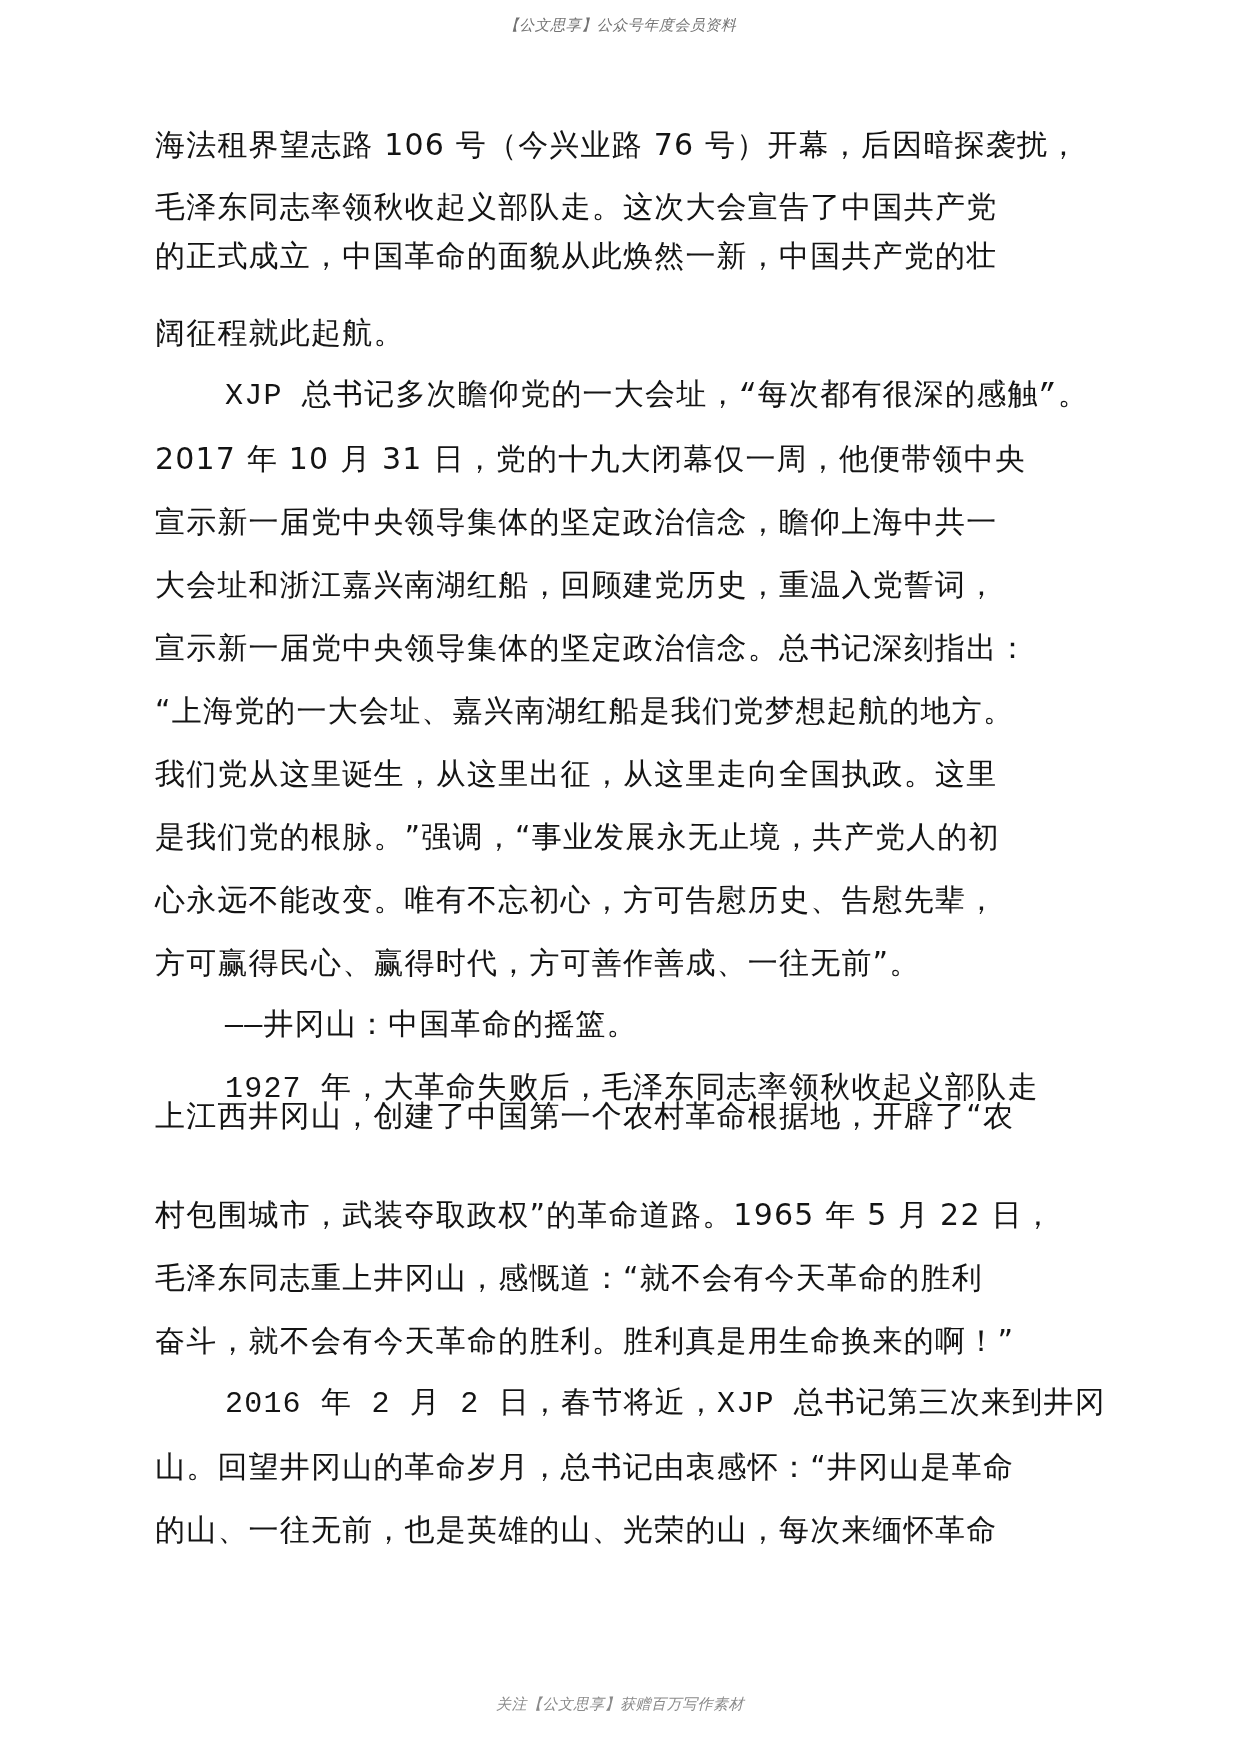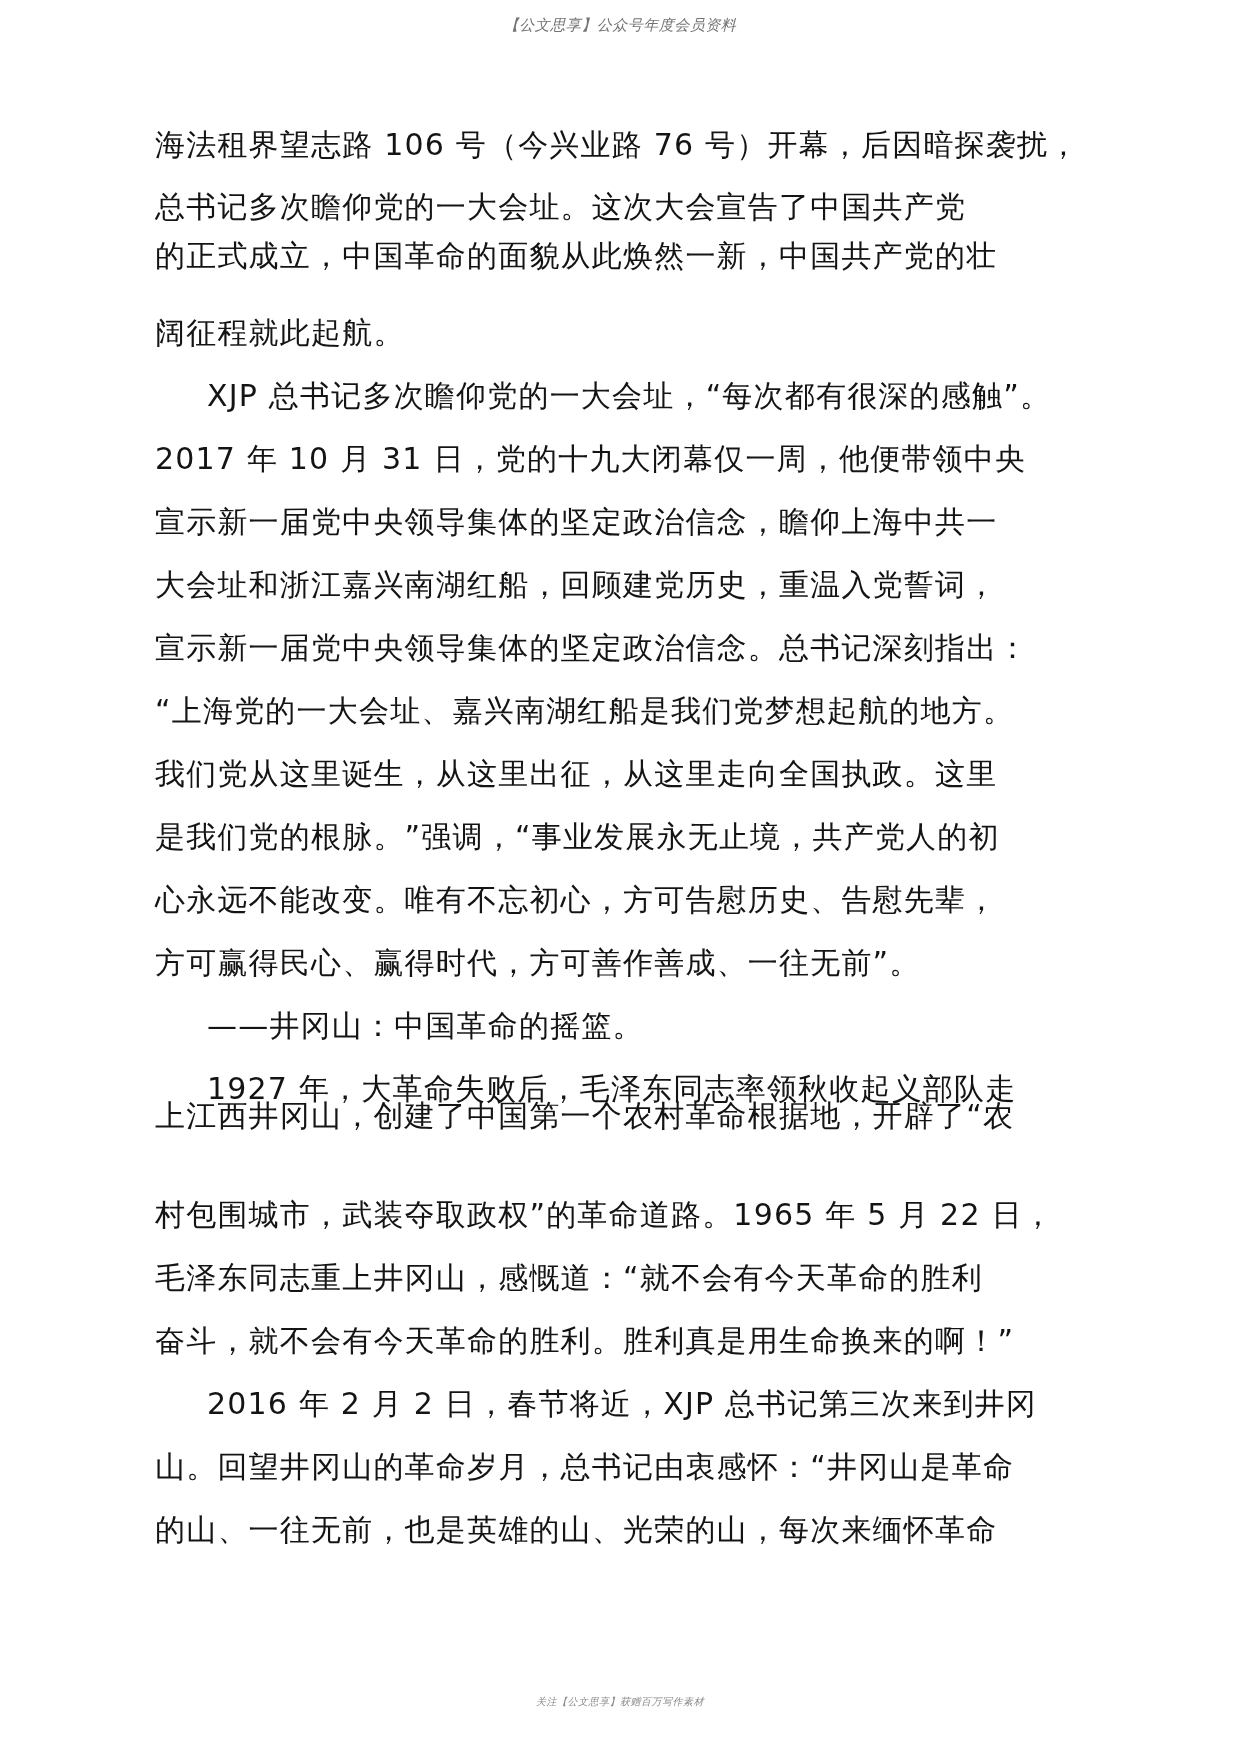--- a/index.html
+++ b/index.html
@@ -25,21 +25,21 @@
       font-style: italic;
       color: #737373;
       letter-spacing: 0.5px;
     }
     .footer {
       position: absolute;
       top: 1695px;
       left: 0;
       width: 1240px;
       text-align: center;
-      font-size: 10px;
+      font-size: 15px;
       font-style: italic;
       color: #8a8a8a;
       letter-spacing: 0.5px;
     }
     .body-text {
       position: absolute;
       left: 155px;
       top: 0;
       width: 940px;
     }
@@ -47,31 +47,32 @@
       position: absolute;
       left: 0;
       white-space: nowrap;
       font-size: 30px;
       line-height: 40px;
       height: 40px;
       letter-spacing: 1.2px;
       color: #141414;
     }
     .line.indent {
-      left: 52px;
+      left: 70px;
+      font-family: Liberation Mono, monospace;
     }
   </style>
 </head>
 <body>
 
 <div class="header">【公文思享】公众号年度会员资料</div>
 
 <div class="body-text">
   <div class="line" style="top:125px">海法租界望志路 106 号（今兴业路 76 号）开幕，后因暗探袭扰，</div>
-  <div class="line" style="top:187px">总书记多次瞻仰党的一大会址。这次大会宣告了中国共产党</div>
+  <div class="line" style="top:187px">毛泽东同志率领秋收起义部队走。这次大会宣告了中国共产党</div>
   <div class="line" style="top:236px">的正式成立，中国革命的面貌从此焕然一新，中国共产党的壮</div>
   <div class="line" style="top:313px">阔征程就此起航。</div>
   <div class="line indent" style="top:376px">XJP 总书记多次瞻仰党的一大会址，“每次都有很深的感触”。</div>
   <div class="line" style="top:439px">2017 年 10 月 31 日，党的十九大闭幕仅一周，他便带领中央</div>
   <div class="line" style="top:502px">宣示新一届党中央领导集体的坚定政治信念，瞻仰上海中共一</div>
   <div class="line" style="top:565px">大会址和浙江嘉兴南湖红船，回顾建党历史，重温入党誓词，</div>
   <div class="line" style="top:628px">宣示新一届党中央领导集体的坚定政治信念。总书记深刻指出：</div>
   <div class="line" style="top:691px">“上海党的一大会址、嘉兴南湖红船是我们党梦想起航的地方。</div>
   <div class="line" style="top:754px">我们党从这里诞生，从这里出征，从这里走向全国执政。这里</div>
   <div class="line" style="top:817px">是我们党的根脉。”强调，“事业发展永无止境，共产党人的初</div>

